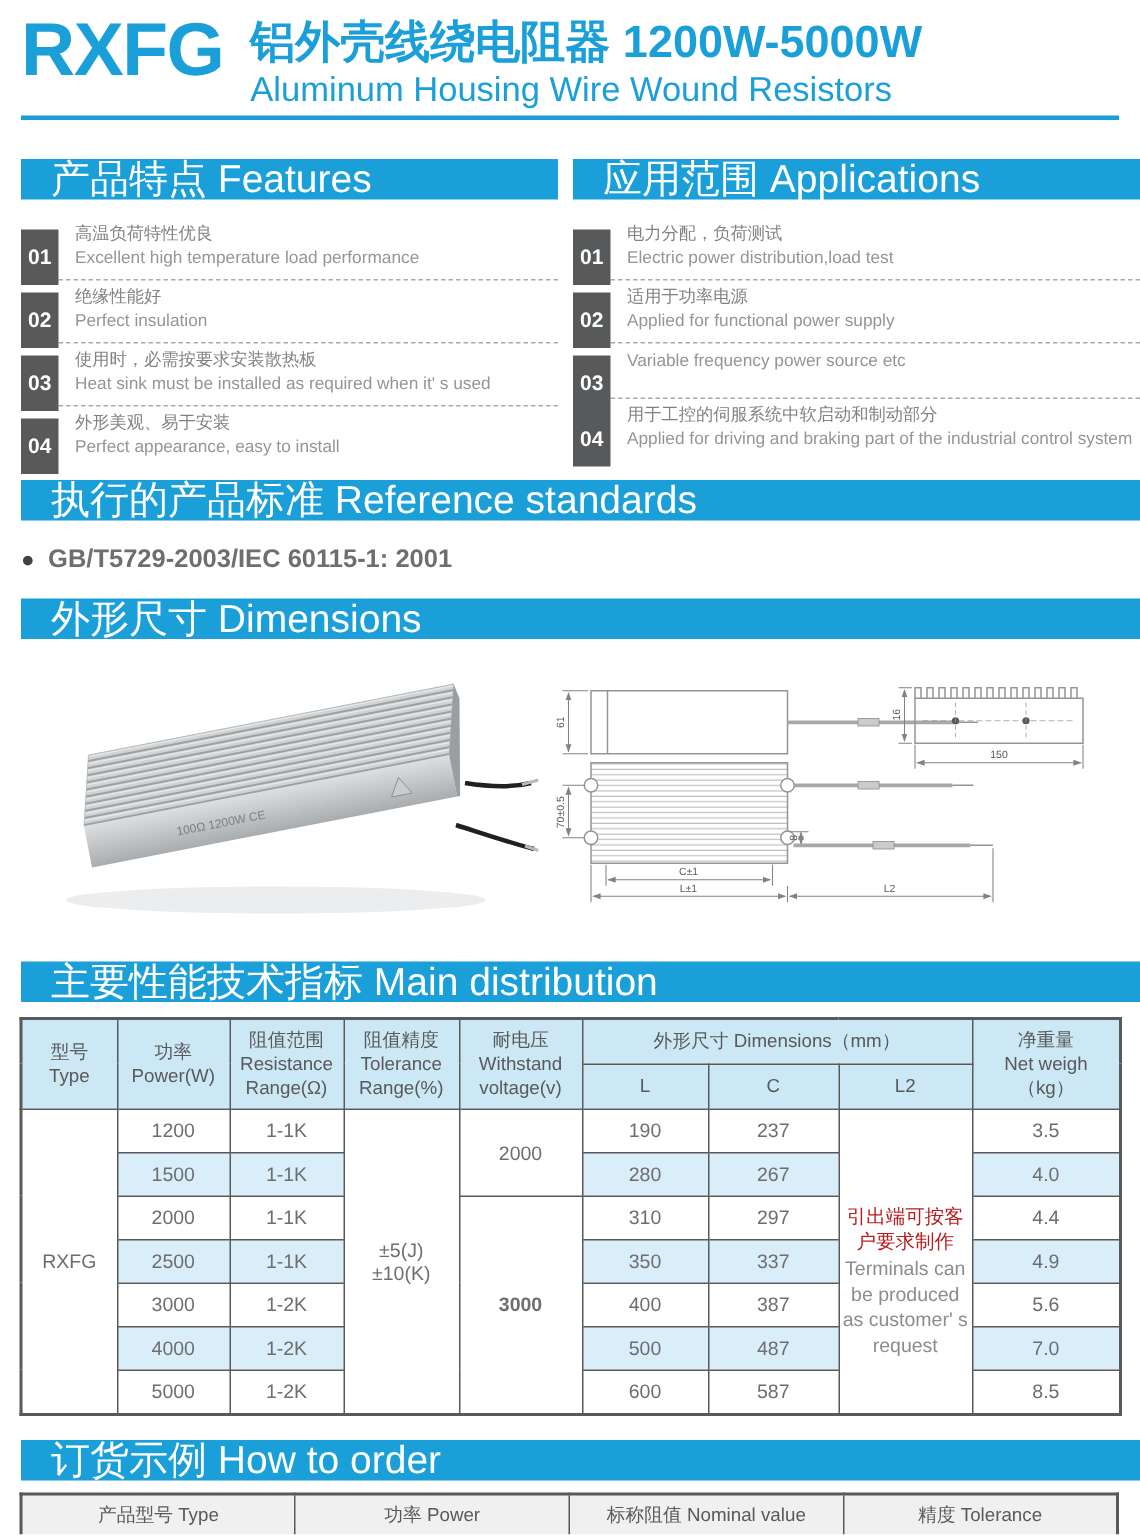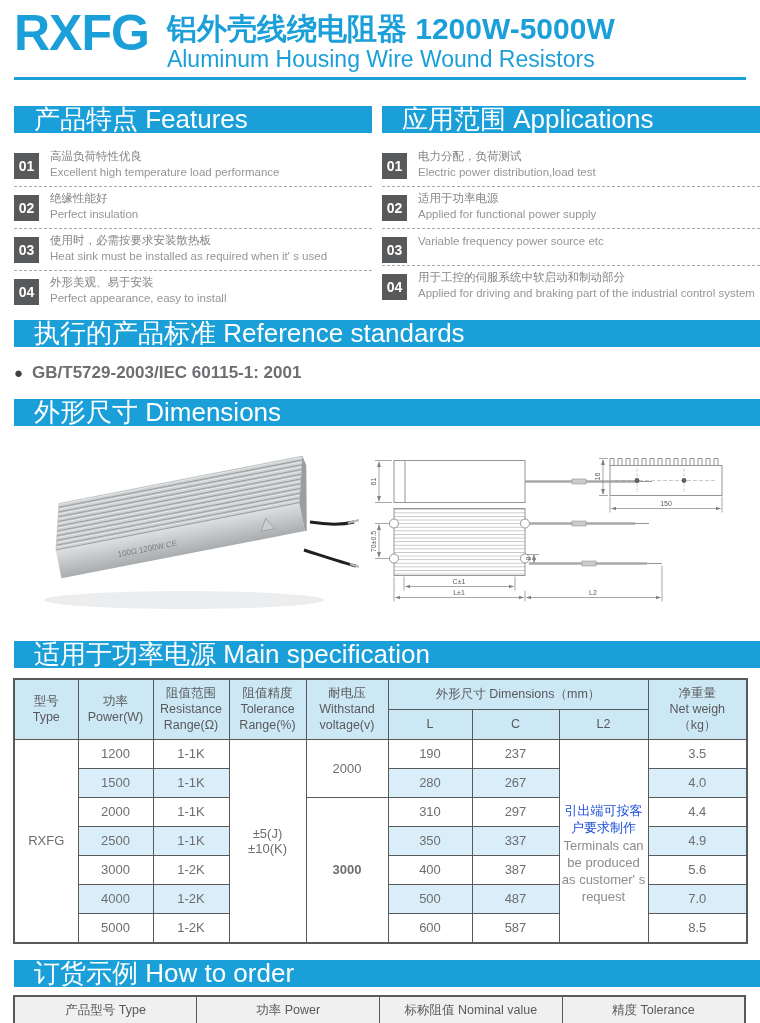--- a/index.html
+++ b/index.html
@@ -19,21 +19,21 @@
        padding-left:20px;white-space:nowrap;}
   .bar-full{margin-left:14px;margin-right:0;}
 
   
   .cols{display:flex;margin:26px 0 0 14px;}
   .col-l{width:358px;margin-right:10px;flex:none;}
   .col-r{flex:1;}
   .items{margin-top:12px;}
   .item{position:relative;padding:4px 0 5px 36px;min-height:37px;box-sizing:border-box;}
   .item.dash{border-bottom:1px dashed #a7a9ac;}
-  .badge{position:absolute;left:0;top:8px;width:25px;height:26px;background:#58595b;color:#fff;
+  .badge{position:absolute;left:0;top:8px;width:25px;height:37px;background:#58595b;color:#fff;
          font-size:14px;font-weight:bold;display:flex;align-items:center;justify-content:center;}
   .zh{font-size:11.5px;color:#808285;line-height:15px;}
   .en{font-size:11.5px;color:#939598;line-height:17px;}
 
   
   .std-line{margin:16px 16px 0 14px;font-size:17px;color:#6d6e71;font-weight:bold;}
   .std-bullet{color:#414042;font-size:15px;margin-right:9px;}
 
   
   .dim-row{display:flex;align-items:flex-start;margin:2px 0 0 14px;}
@@ -44,21 +44,21 @@
   
   table.spec{border-collapse:collapse;width:733px;margin:10px 0 0 13px;table-layout:fixed;
              border:2px solid #58595b;}
   .spec th,.spec td{border:1px solid #58595b;text-align:center;vertical-align:middle;}
   .spec thead th{background:#cde8f5;color:#58595b;font-weight:normal;font-size:12.5px;
                  line-height:1.3;padding:5px 2px;}
   .spec tbody td{font-size:13px;color:#6d6e71;height:28px;padding:0 2px;}
   .spec td.alt{background:#d9eef8;}
   .wv-bold{font-weight:bold;color:#414042;}
   .l2cell{font-size:11px;line-height:1.3;padding:4px 6px;}
-  .l2cell .zh2{color:#1d4ed8;margin-top:28px;}
+  .l2cell .zh2{color:#b91c1c;margin-top:28px;}
   .l2cell .en2{color:#8a8c8f;margin-top:1px;}
 
   
   table.order{border-collapse:collapse;width:733px;margin:8px 0 0 13px;table-layout:fixed;
               border:2px solid #58595b;}
   .order th,.order td{border:1px solid #58595b;text-align:center;}
   .order th{background:#f0f0f1;font-weight:normal;font-size:12.5px;color:#58595b;height:25px;}
 
   .mt16{margin-top:16px;} .mt8{margin-top:8px;}
 </style>
@@ -249,21 +249,21 @@
         <text class="dimtext" x="92" y="164" text-anchor="middle" stroke="none">L±1</text>
       </g>
       <g stroke="#808285" stroke-width="0.7" fill="none">
         <line x1="295" y1="135" x2="295" y2="171"></line>
         <line x1="159.5" y1="167" x2="293.5" y2="167" marker-start="url(#mb)" marker-end="url(#ma)"></line>
         <text class="dimtext" x="226" y="164" text-anchor="middle" stroke="none">L2</text>
       </g>
     </svg>
   </div>
 
-  <div class="bar bar-full mt8">适用于功率电源  Main specification</div>
+  <div class="bar bar-full mt8">主要性能技术指标  Main distribution</div>
   <table class="spec">
     <colgroup>
       <col style="width:64px">
         <col style="width:75px">
         <col style="width:76px">
       <col style="width:77px">
         <col style="width:82px">
         <col style="width:84px">
       <col style="width:87px">
         <col style="width:89px">

